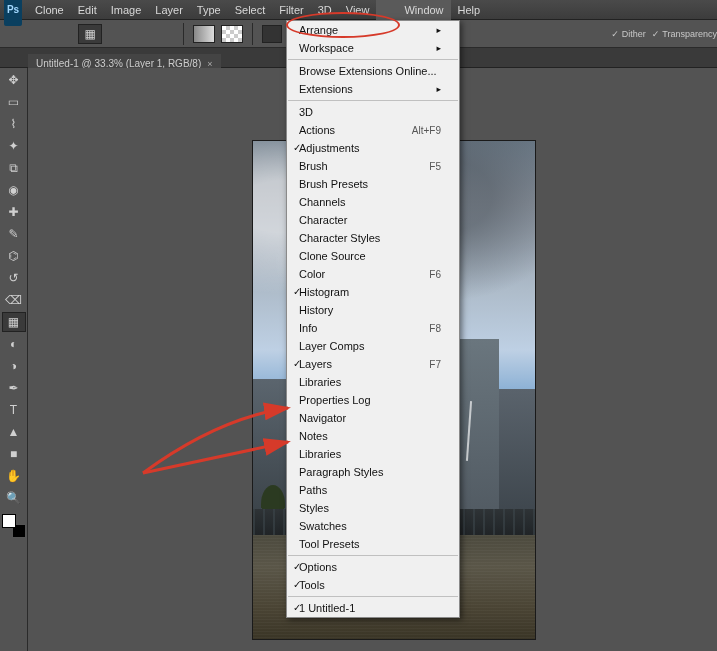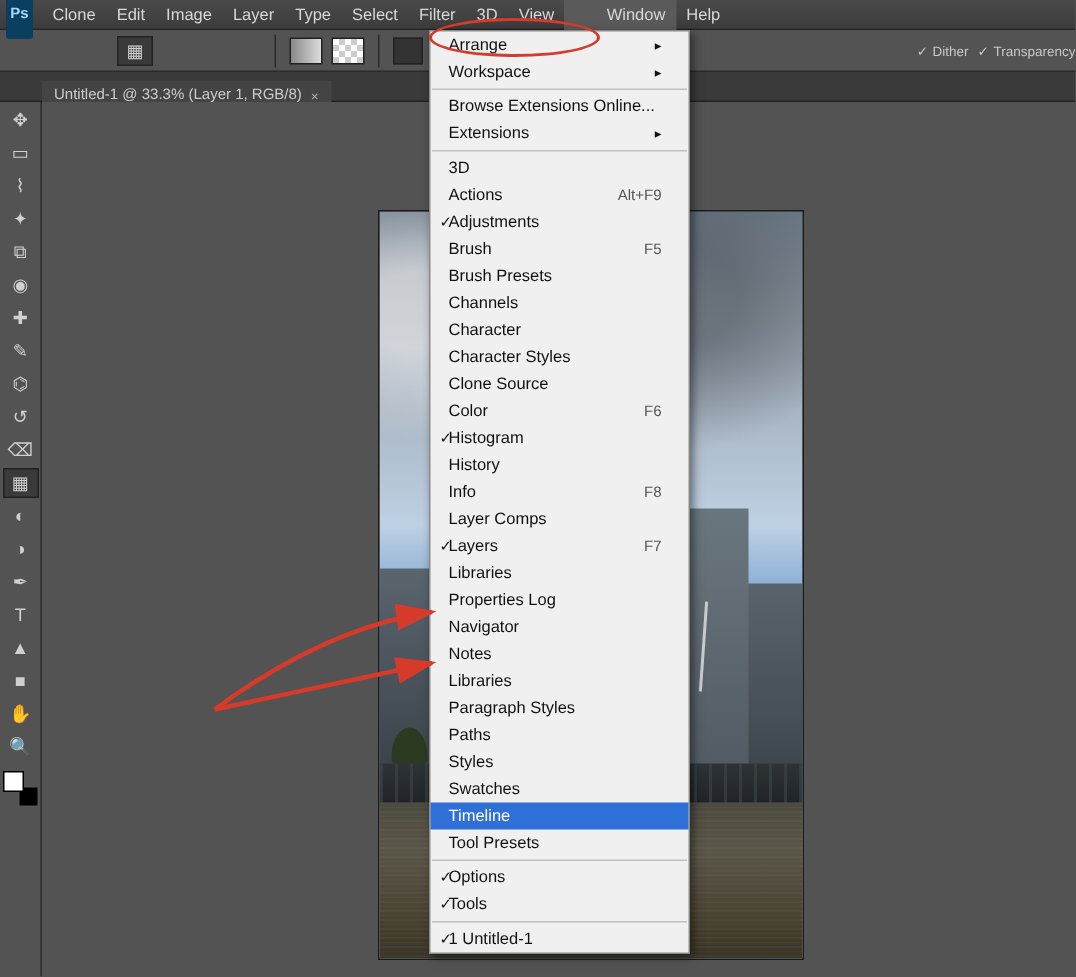--- a/index.html
+++ b/index.html
@@ -265,23 +265,20 @@
         </div>
         <div class="dd-item">
           <span>Paths</span>
         </div>
         <div class="dd-item">
           <span>Styles</span>
         </div>
         <div class="dd-item">
           <span>Swatches</span>
         </div>
-        <div class="dd-item hover">
-          <span>Timeline</span>
-        </div>
         <div class="dd-item">
           <span>Tool Presets</span>
         </div>
         <div class="dd-sep"></div>
         <div class="dd-item">
           <span class="check">Options</span>
         </div>
         <div class="dd-item">
           <span class="check">Tools</span>
         </div>

